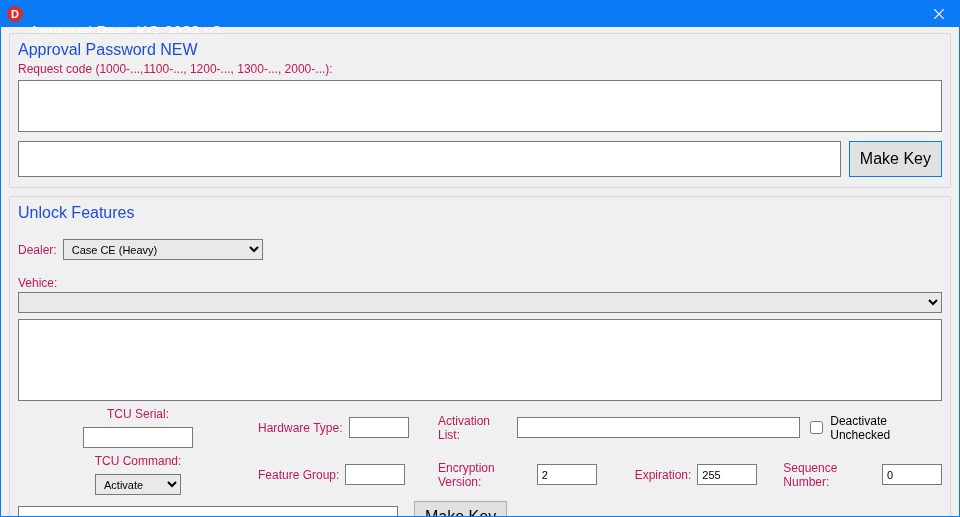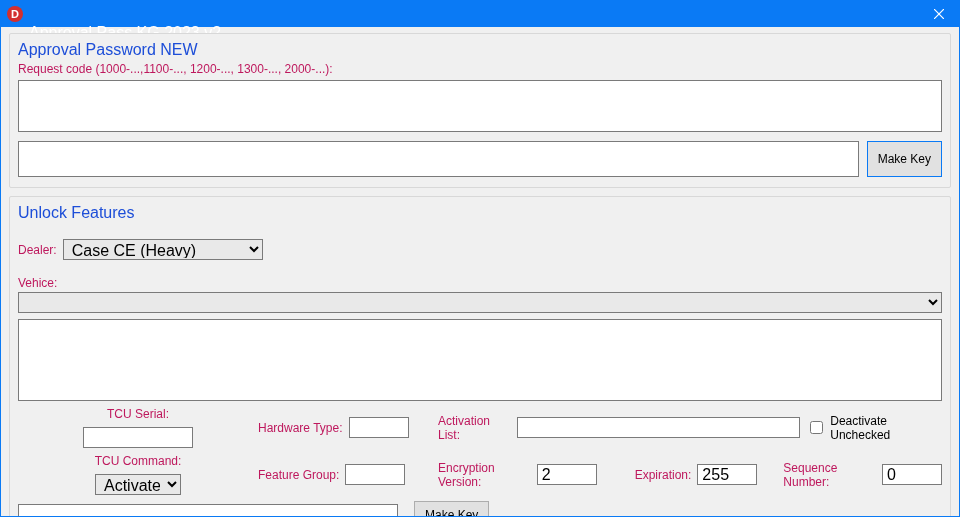--- a/index.html
+++ b/index.html
@@ -11,24 +11,24 @@
   .titlebar .close { width: 40px; height: 26px; display: flex; align-items: center; justify-content: center; cursor: pointer; }
   .titlebar .close svg { width: 10px; height: 10px; }
   .client { flex: 1; padding: 6px 8px 8px 8px; overflow: hidden; color: #000; }
   .group { border: 1px solid #d8d8d8; border-radius: 2px; padding: 8px 8px 10px 8px; margin-bottom: 8px; background: #f0f0f0; position: relative; }
   .group-title { position: relative; top: -1px; font-size: 16px; color: #1d4ed8; margin-bottom: 2px; }
   .label { font-size: 12px; color: #be185d; }
   .textarea { width: 100%; resize: none; border: 1px solid #7a7a7a; background: #fff; font-family: inherit; font-size: 12px; padding: 2px 4px; }
   .ta1 { height: 52px; margin-top: 4px; }
   .row-make { display: flex; align-items: stretch; gap: 8px; margin-top: 6px; }
   .ta2 { flex: 1; height: 36px; }
-  .btn { background: #e1e1e1; border: 1px solid #0a7af5; padding: 6px 10px; font-family: inherit; font-size: 12px; cursor: pointer; min-height: 26px; }
+  .btn { background: #e1e1e1; border: 1px solid #0a7af5; padding: 6px 10px; font-family: inherit; font-size: 16px; cursor: pointer; min-height: 26px; }
   .btn.plain { border: 1px solid #adadad; }
   .row { display: flex; align-items: center; gap: 6px; }
-  .select, .input { border: 1px solid #7a7a7a; background: #fff; font-family: inherit; font-size: 16px; height: 21px; padding: 1px 4px; }
+  .select, .input { border: 1px solid #7a7a7a; background: #fff; font-family: inherit; font-size: 11px; height: 21px; padding: 1px 4px; }
   .select { background: #e9e9e9; }
   .dealer-select { width: 200px; }
   .vehicle-select { width: 100%; }
   .features-list { width: 100%; height: 82px; border: 1px solid #7a7a7a; background: #fff; margin-top: 6px; }
   .grid-row { display: flex; align-items: center; margin-top: 6px; }
   .grid-row .pair { display: flex; align-items: center; gap: 6px; }
   .col1 { width: 240px; flex-direction: column; }
   .col2 { width: 180px; }
   .col3 { flex: 1; display: flex; align-items: center; gap: 14px; }
   .small-input { width: 60px; }

